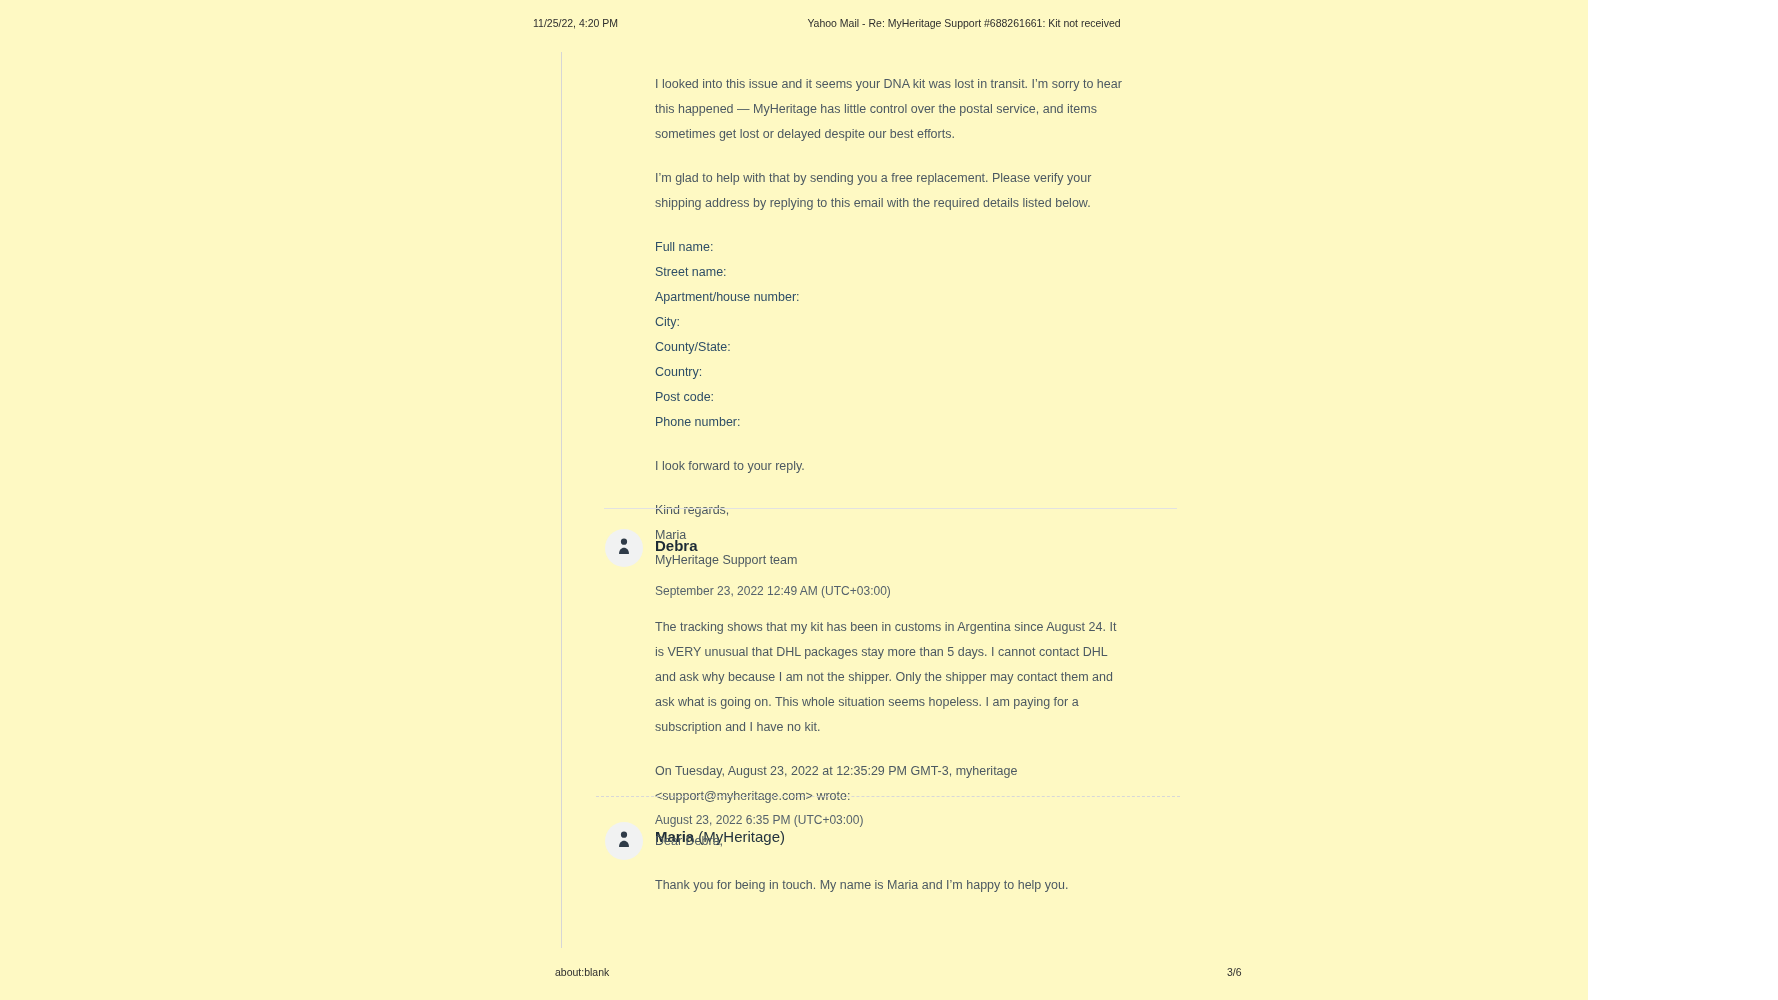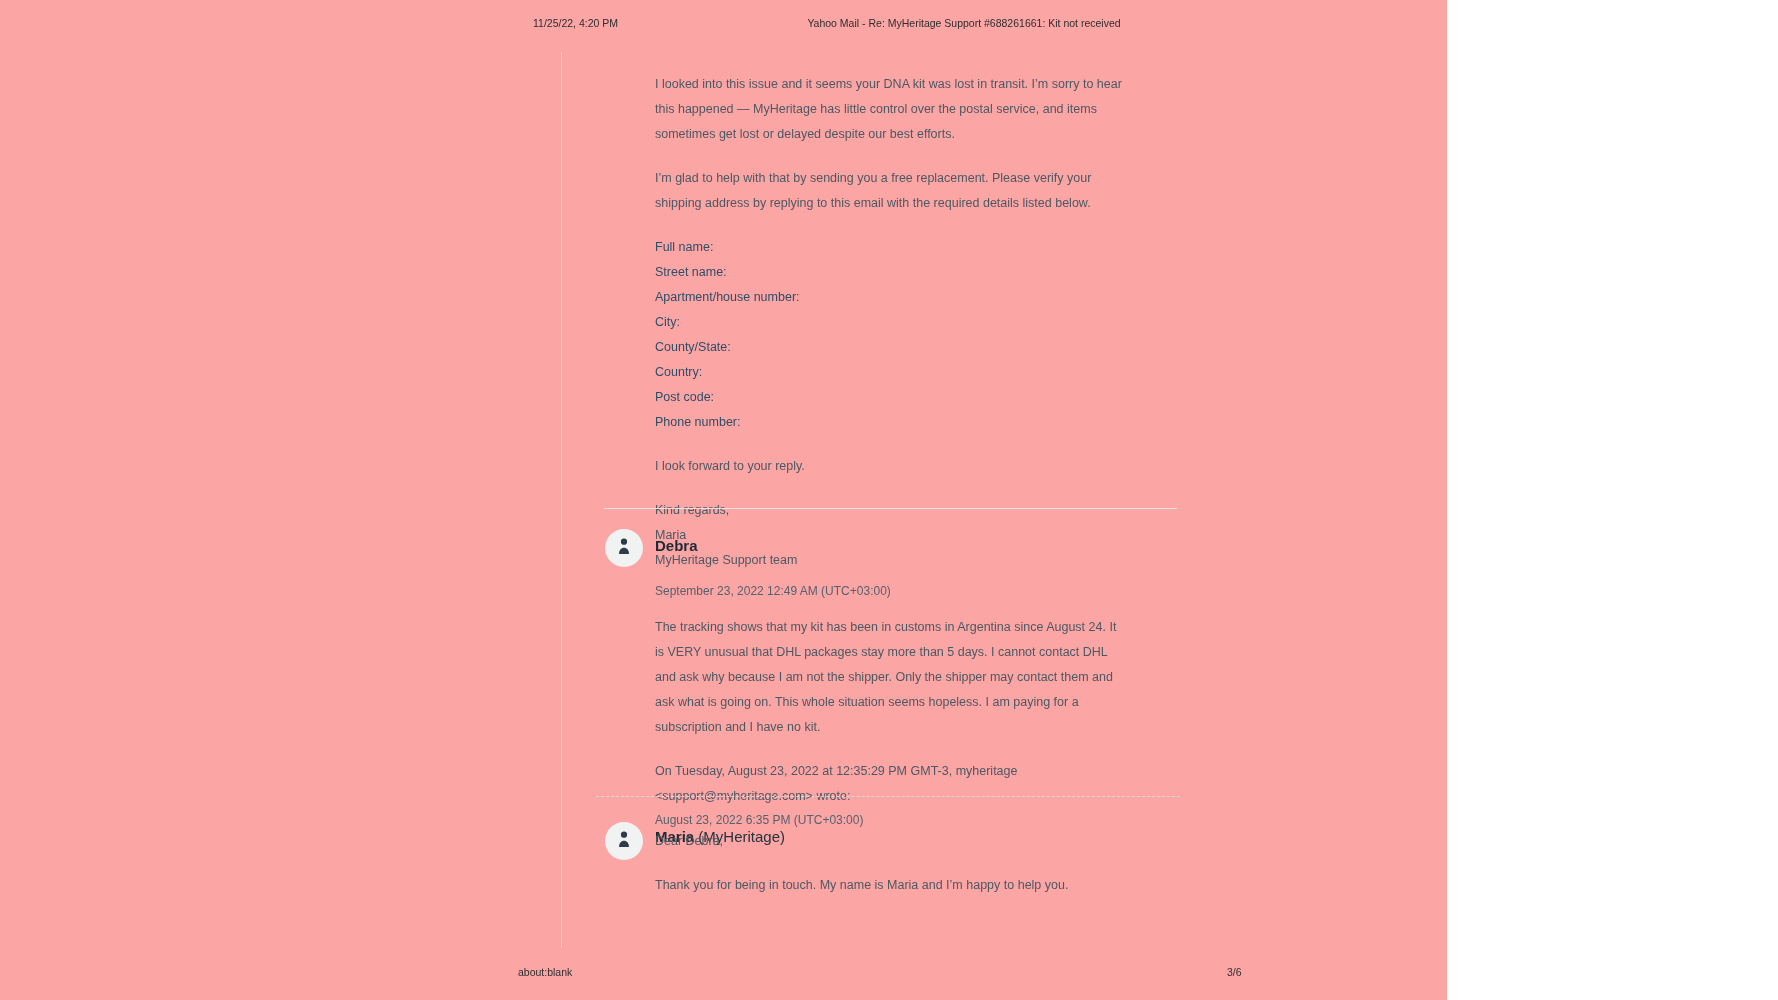--- a/index.html
+++ b/index.html
@@ -3,35 +3,35 @@
 <meta charset="utf-8">
 <style>
   html, body {
     margin: 0;
     padding: 0;
     background: #ffffff;
     font-family: "Liberation Sans", sans-serif;
   }
   .page {
     position: relative;
-    width: 1447px;
+    width: 1588px;
     height: 1000px;
-    background: #fca5a5;
+    background: #fef9c3;
     overflow: hidden;
   }
   
   .print-meta {
     position: absolute;
     font-size: 10.5px;
     color: #2e2e2e;
     white-space: nowrap;
   }
   .hdr-datetime { left: 533px; top: 17px; }
   .hdr-title    { left: 964px; top: 17px; transform: translateX(-50%); }
-  .ftr-source   { left: 518px; top: 966px; }
+  .ftr-source   { left: 555px; top: 966px; }
   .ftr-page     { left: 1227px; top: 966px; }
 
   
   .vrule {
     position: absolute;
     left: 561px;
     top: 52px;
     width: 1px;
     height: 896px;
     background: #d6d6d6;

